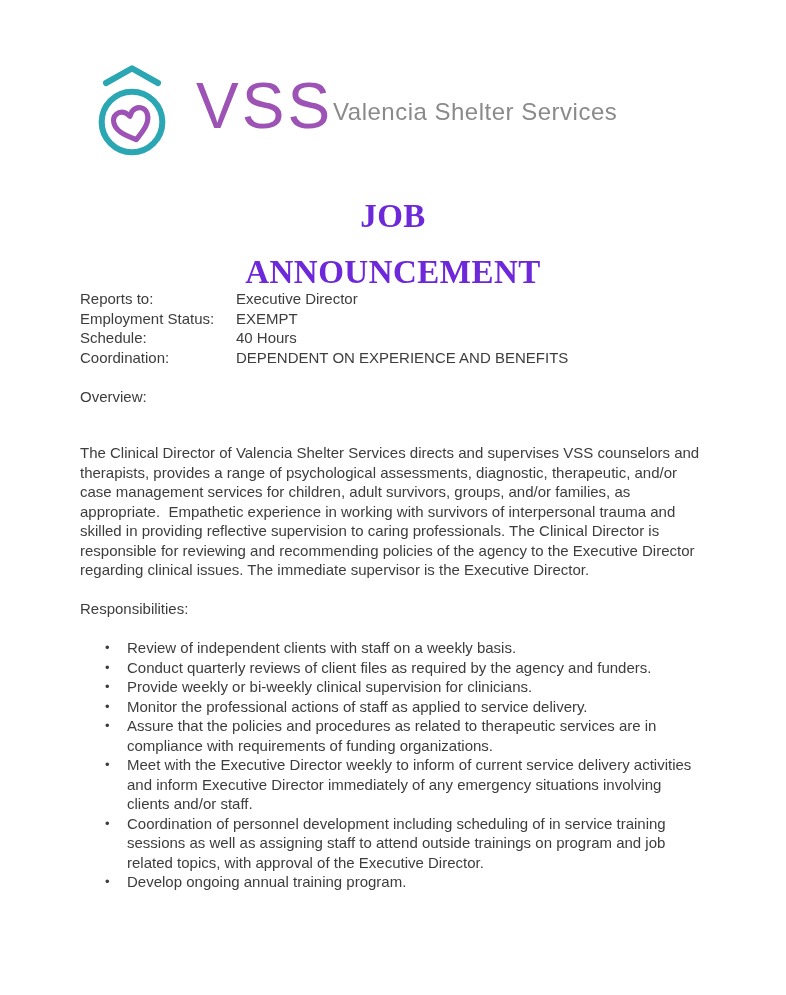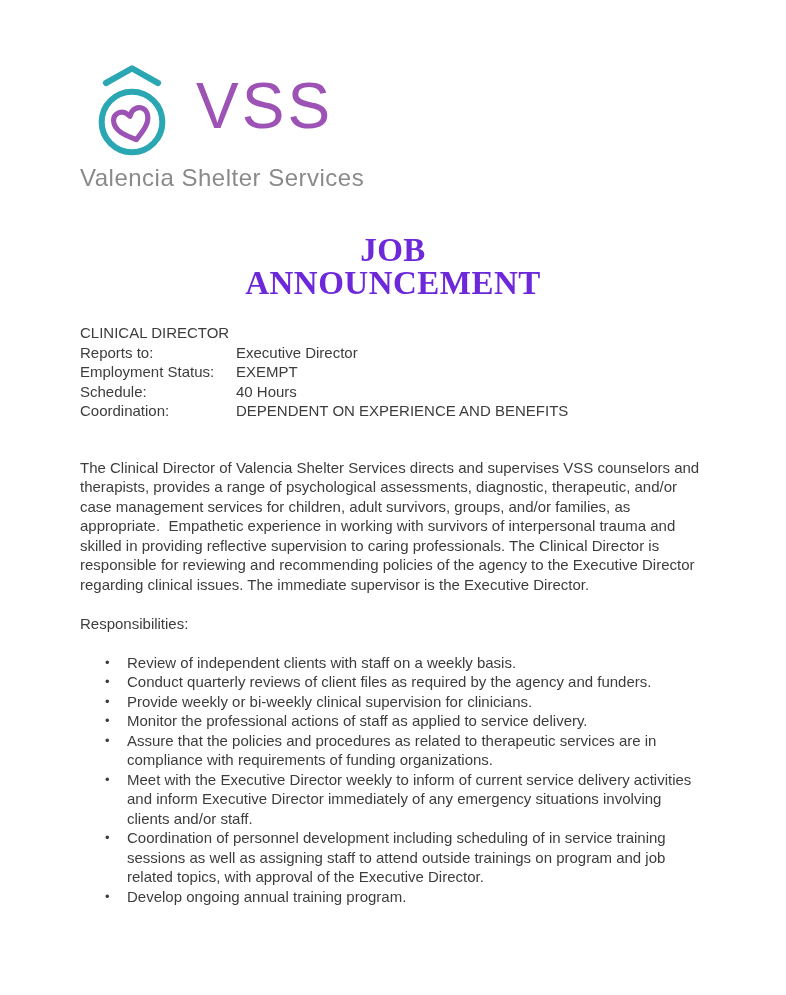--- a/index.html
+++ b/index.html
@@ -12,21 +12,21 @@
     overflow: hidden;
   }
   .page {
     width: 786px;
     height: 995px;
     background: #ffffff;
     padding: 60px 80px 0 80px;
   }
 
   
-  .logo-block { display: flex; flex-direction: column; }
+  .logo-block { display: flex; flex-direction: row; align-items: center; }
   .logo-row { display: flex; align-items: center; gap: 12px; }
   .logo-mark { width: 104px; height: 98px; display: block; }
   .logo-acronym {
     font-size: 64px;
     letter-spacing: 3px;
     color: #9d53b5;
     font-weight: 400;
     line-height: 1;
     padding-bottom: 6px;
   }
@@ -41,21 +41,21 @@
   .doc-title {
     font-family: "Liberation Serif", serif;
     font-weight: bold;
     font-size: 33px;
     letter-spacing: 0.5px;
     text-align: center;
     color: #6d28d9;
     line-height: 1;
   }
   .doc-title.line1 { margin-top: 42px; }
-  .doc-title.line2 { }
+  .doc-title.line2 { margin-top: 23px; }
 
   
   .body-text { font-size: 15px; line-height: 19.5px; }
   .position-title { margin-top: 23px; }
   .details { }
   .detail-row { display: flex; }
   .detail-label { width: 156px; flex-shrink: 0; }
   .detail-value { flex: 1; }
 
   .section-heading { margin-top: 19.5px; }
@@ -91,41 +91,41 @@
         <path d="M60 92 C51 85 40 78 40 67 C40 58 49 54 56 59 C58 61 60 64 60 64 C60 64 62 61 64 59 C71 54 80 58 80 67 C80 78 69 85 60 92 Z" fill="none" stroke-width="6" stroke-linecap="round" stroke-linejoin="round" transform="rotate(-15 60 73)" stroke="#9d53b5"></path>
       </svg>
       <span class="logo-acronym">VSS</span>
     </div>
     <div class="logo-tagline">Valencia Shelter Services</div>
   </div>
 
   <h1 class="doc-title line1">JOB</h1>
   <h1 class="doc-title line2">ANNOUNCEMENT</h1>
 
-  <div class="body-text position-title">CLINICAL DIRECTOR</div>
 
   <div class="details body-text">
     <div class="detail-row">
       <span class="detail-label">Reports to:</span>
       <span class="detail-value">Executive Director</span>
     </div>
     <div class="detail-row">
       <span class="detail-label">Employment Status:</span>
       <span class="detail-value">EXEMPT</span>
     </div>
     <div class="detail-row">
       <span class="detail-label">Schedule:</span>
       <span class="detail-value">40 Hours</span>
     </div>
     <div class="detail-row">
       <span class="detail-label">Coordination:</span>
       <span class="detail-value">DEPENDENT ON EXPERIENCE AND BENEFITS</span>
     </div>
   </div>
 
+  <div class="body-text section-heading">Overview:</div>
   <p class="body-text overview-paragraph">The Clinical Director of Valencia Shelter Services directs and supervises VSS counselors and therapists, provides a range of psychological assessments, diagnostic, therapeutic, and/or case management services for children, adult survivors, groups, and/or families, as appropriate.  Empathetic experience in working with survivors of interpersonal trauma and skilled in providing reflective supervision to caring professionals. The Clinical Director is responsible for reviewing and recommending policies of the agency to the Executive Director regarding clinical issues. The immediate supervisor is the Executive Director.</p>
 
   <div class="body-text section-heading">Responsibilities:</div>
 
   <ul class="resp-list body-text">
     <li>
       <span class="bullet">•</span>
       <span class="li-text">Review of independent clients with staff on a weekly basis.</span>
     </li>
     <li>

